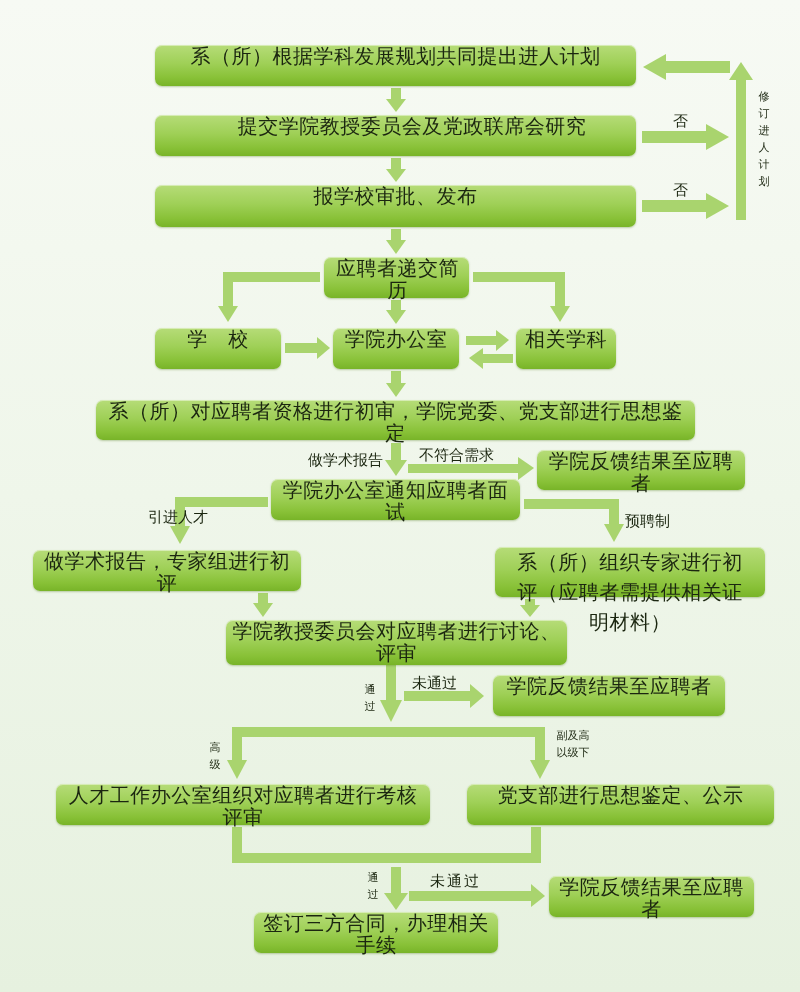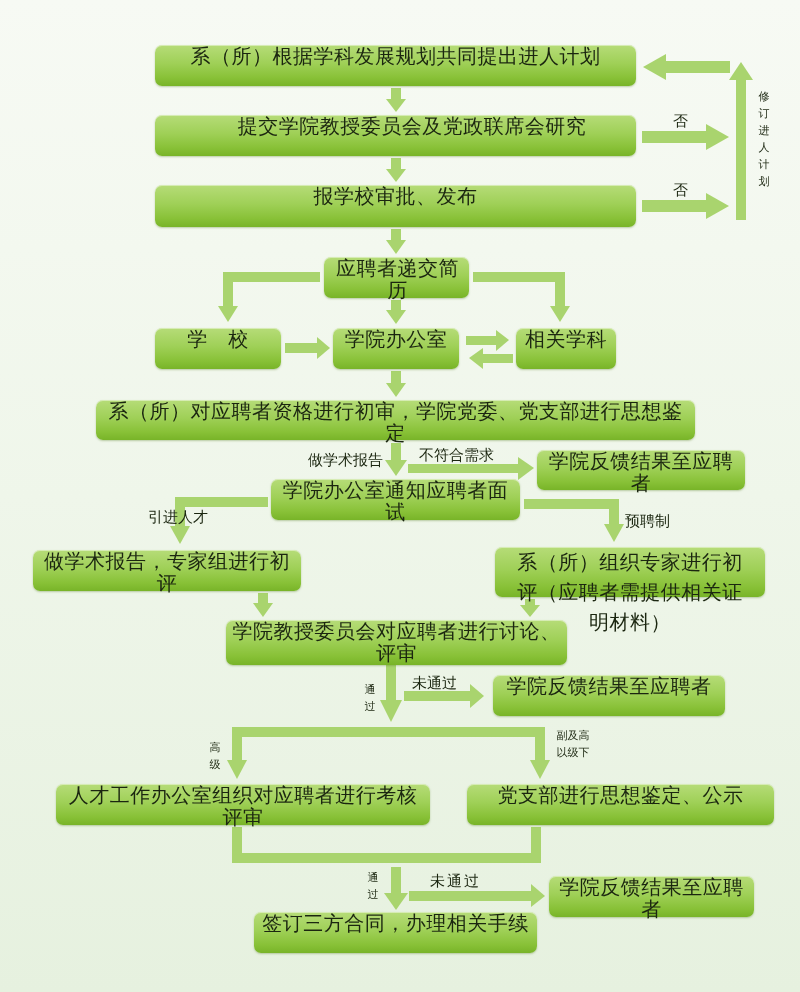--- a/index.html
+++ b/index.html
@@ -218,21 +218,21 @@
   </div>
 <div class="box" style="left:56px;top:784px;width:374px;height:41px;">
     <span>人才工作办公室组织对应聘者进行考核评审</span>
   </div>
 <div class="box" style="left:467px;top:784px;width:307px;height:41px;">
     <span>党支部进行思想鉴定、公示</span>
   </div>
 <div class="box" style="left:549px;top:876px;width:205px;height:41px;">
     <span>学院反馈结果至应聘者</span>
   </div>
-<div class="box" style="left:254px;top:912px;width:283px;height:41px;">
+<div class="box" style="left:254px;top:912px;width:244px;height:41px;">
     <span>签订三方合同，办理相关手续</span>
   </div>
 
 <div class="lbl" style="left:673px;top:112px;">否</div>
 <div class="lbl" style="left:673px;top:181px;">否</div>
 <div class="vlbl" style="left:756px;top:88px;">修订进人计划</div>
 <div class="lbl" style="left:308px;top:451px;">做学术报告</div>
 <div class="lbl" style="left:419px;top:446px;">不符合需求</div>
 <div class="lbl" style="left:100px;top:508px;margin-left:48px;">引进人才</div>
 <div class="lbl" style="left:625px;top:512px;">预聘制</div>

